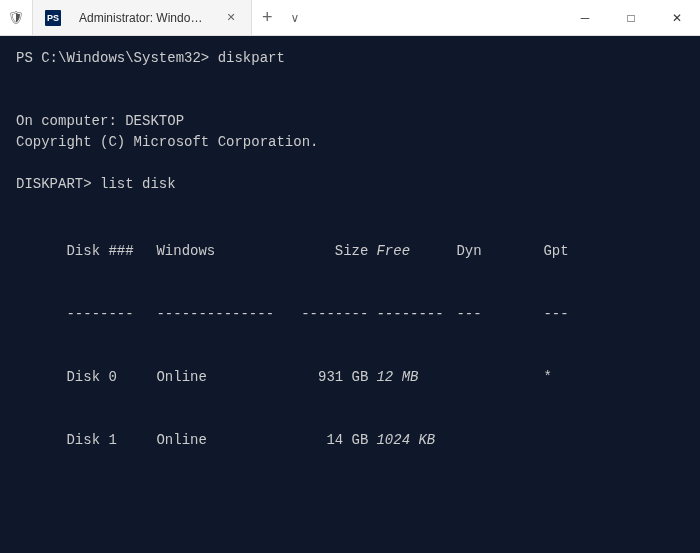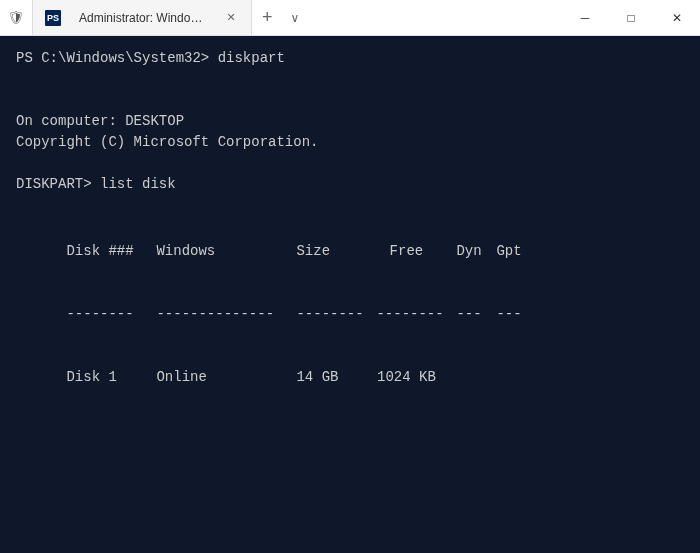--- a/index.html
+++ b/index.html
@@ -160,35 +160,38 @@
       width: 90px;
       font-family: Liberation Mono, monospace;
     }
     .col-status {
       display: inline-block;
       width: 140px;
     }
     .col-size {
       display: inline-block;
       width: 80px;
+      text-align: right;
       padding-right: 8px;
     }
     .col-free {
       display: inline-block;
       width: 80px;
-      text-align: center;
+      text-align: left;
       padding-right: 20px;
+      font-style: italic;
     }
     .col-dyn {
       display: inline-block;
       width: 40px;
     }
     .col-gpt {
       display: inline-block;
       width: 40px;
+      margin-left: 47px;
     }
 
     .empty-line {
       height: 1.5em;
     }
   </style>
 </head>
 <body>
 
 <div class="title-bar">
@@ -225,20 +228,23 @@
 
     <div class="terminal-line">
       <span class="col-disk">Disk ###</span><span class="col-status">Windows</span><span class="col-size">Size</span><span class="col-free">Free</span><span class="col-dyn">Dyn</span><span class="col-gpt">Gpt</span>
     </div>
 
     <div class="terminal-line">
       <span class="col-disk">--------</span><span class="col-status">--------------</span><span class="col-size">--------</span><span class="col-free">--------</span><span class="col-dyn">---</span><span class="col-gpt">---</span>
     </div>
 
     <div class="terminal-line">
+      <span class="col-disk">Disk 0</span><span class="col-status">Online</span><span class="col-size">931 GB</span><span class="col-free">12 MB</span><span class="col-dyn"></span><span class="col-gpt">*</span>
+    </div>
+    <div class="terminal-line">
       <span class="col-disk">Disk 1</span><span class="col-status">Online</span><span class="col-size">14 GB</span><span class="col-free">1024 KB</span><span class="col-dyn"></span><span class="col-gpt"></span>
     </div>
   </div>
 
   <div class="empty-line"></div>
   <div class="empty-line"></div>
 
 </div>
 
 </body></html>

